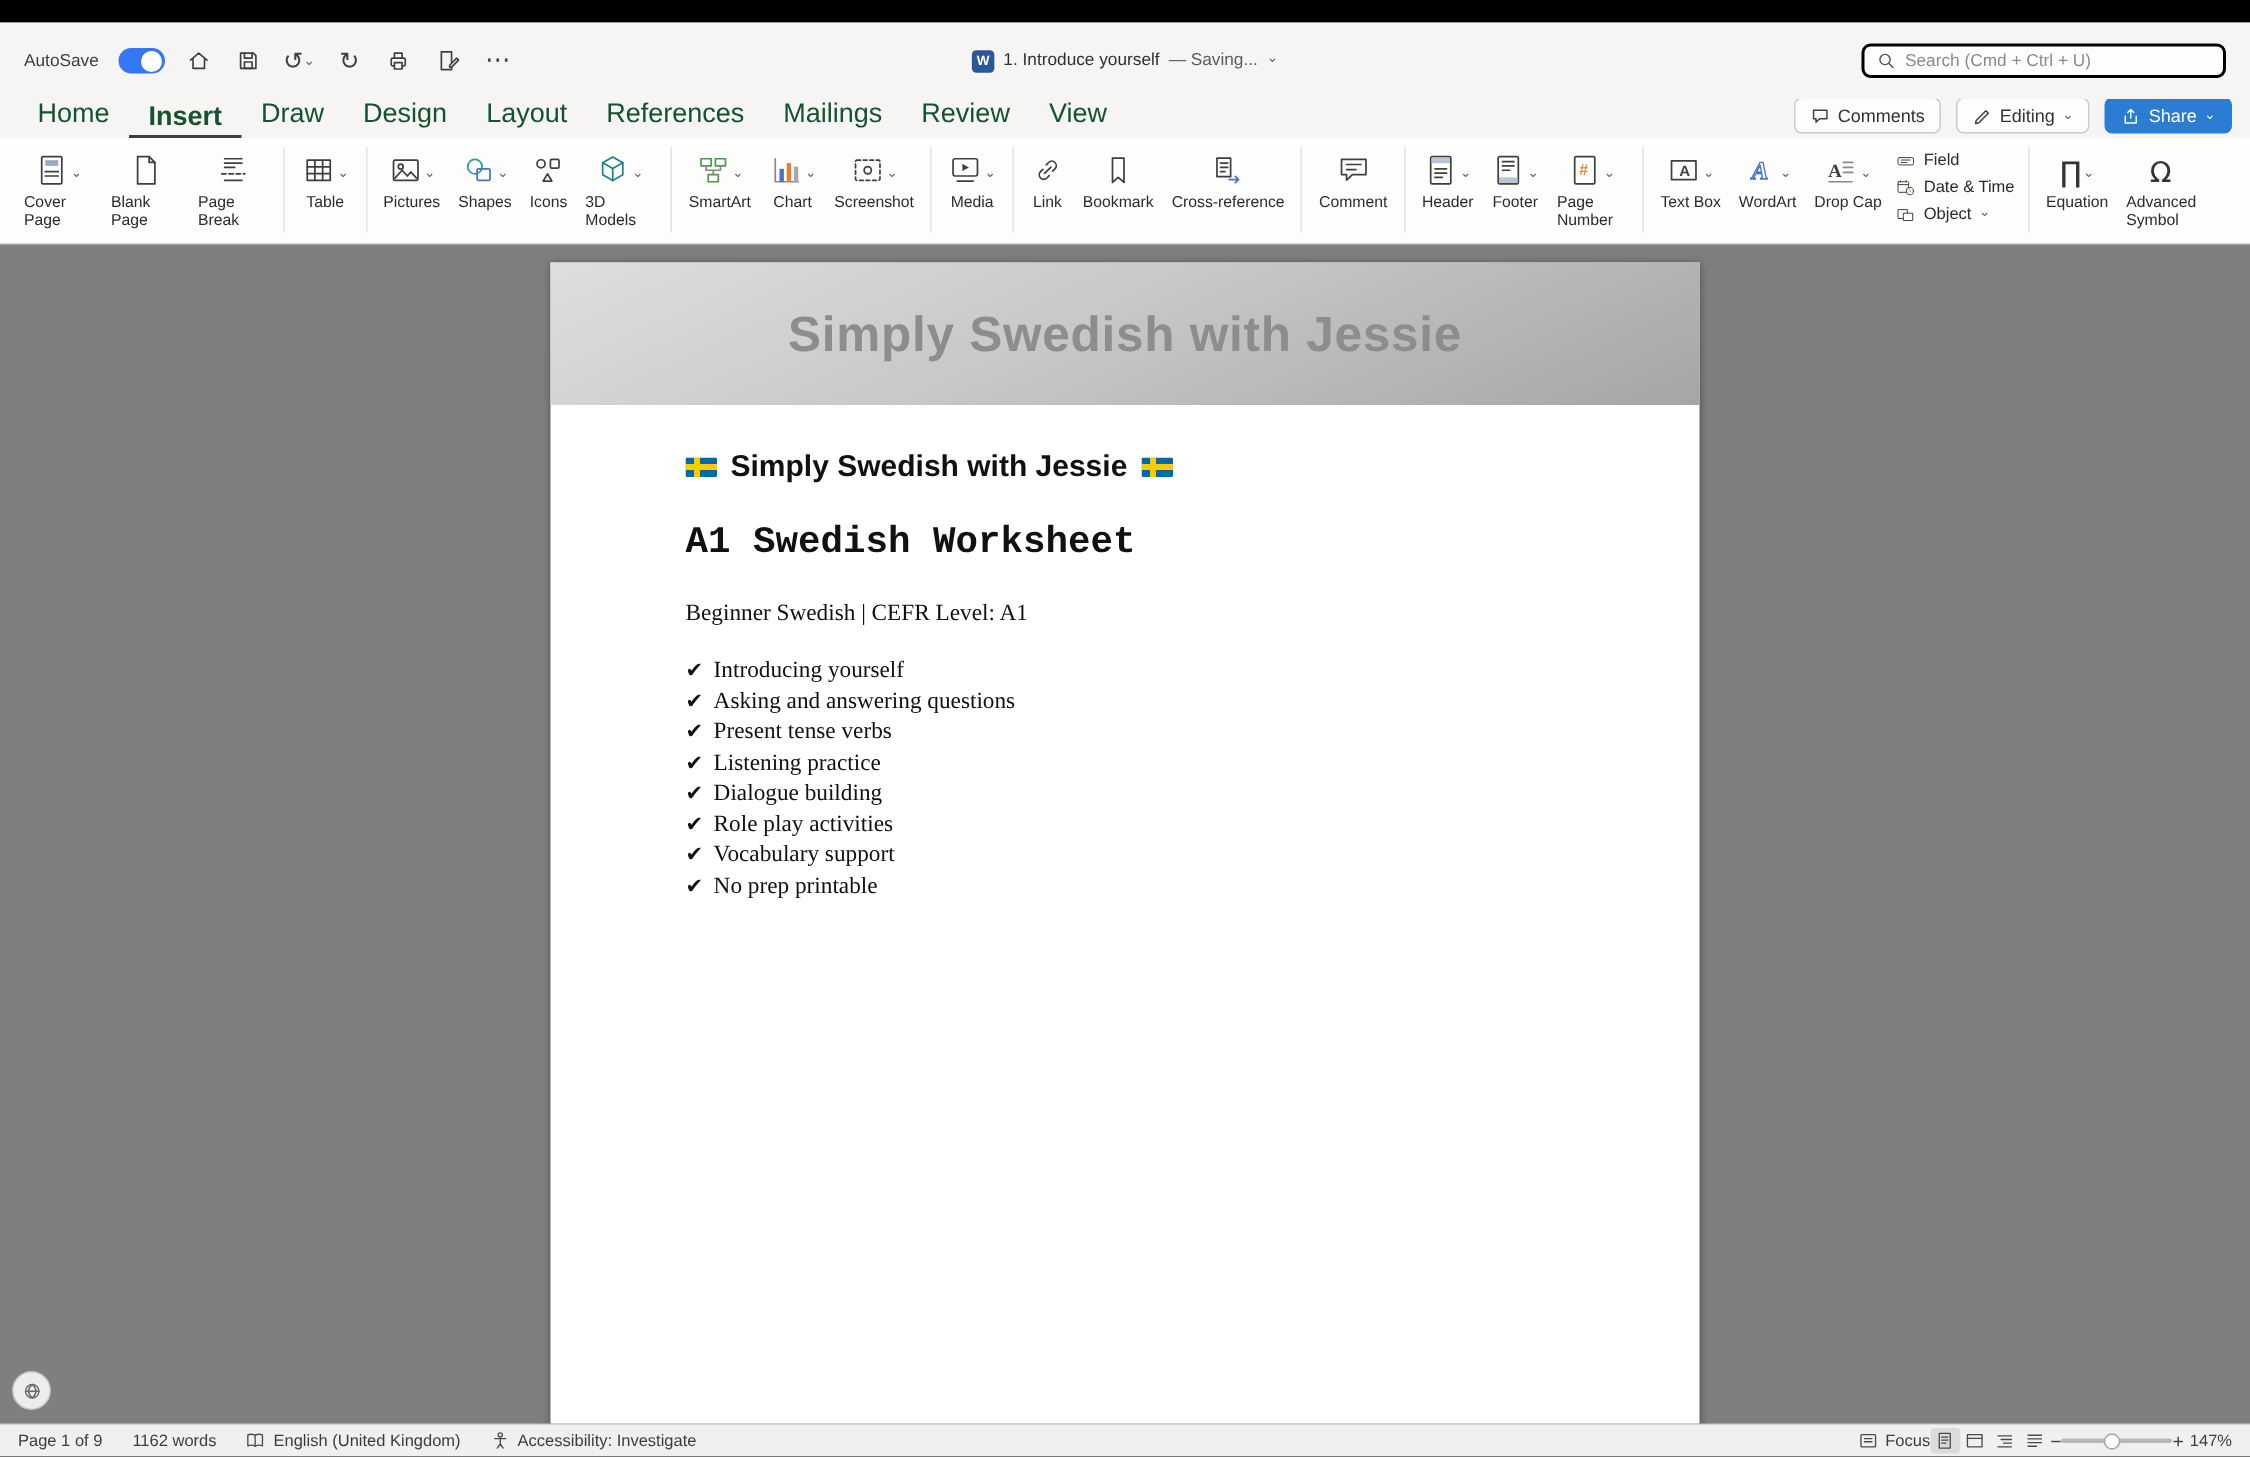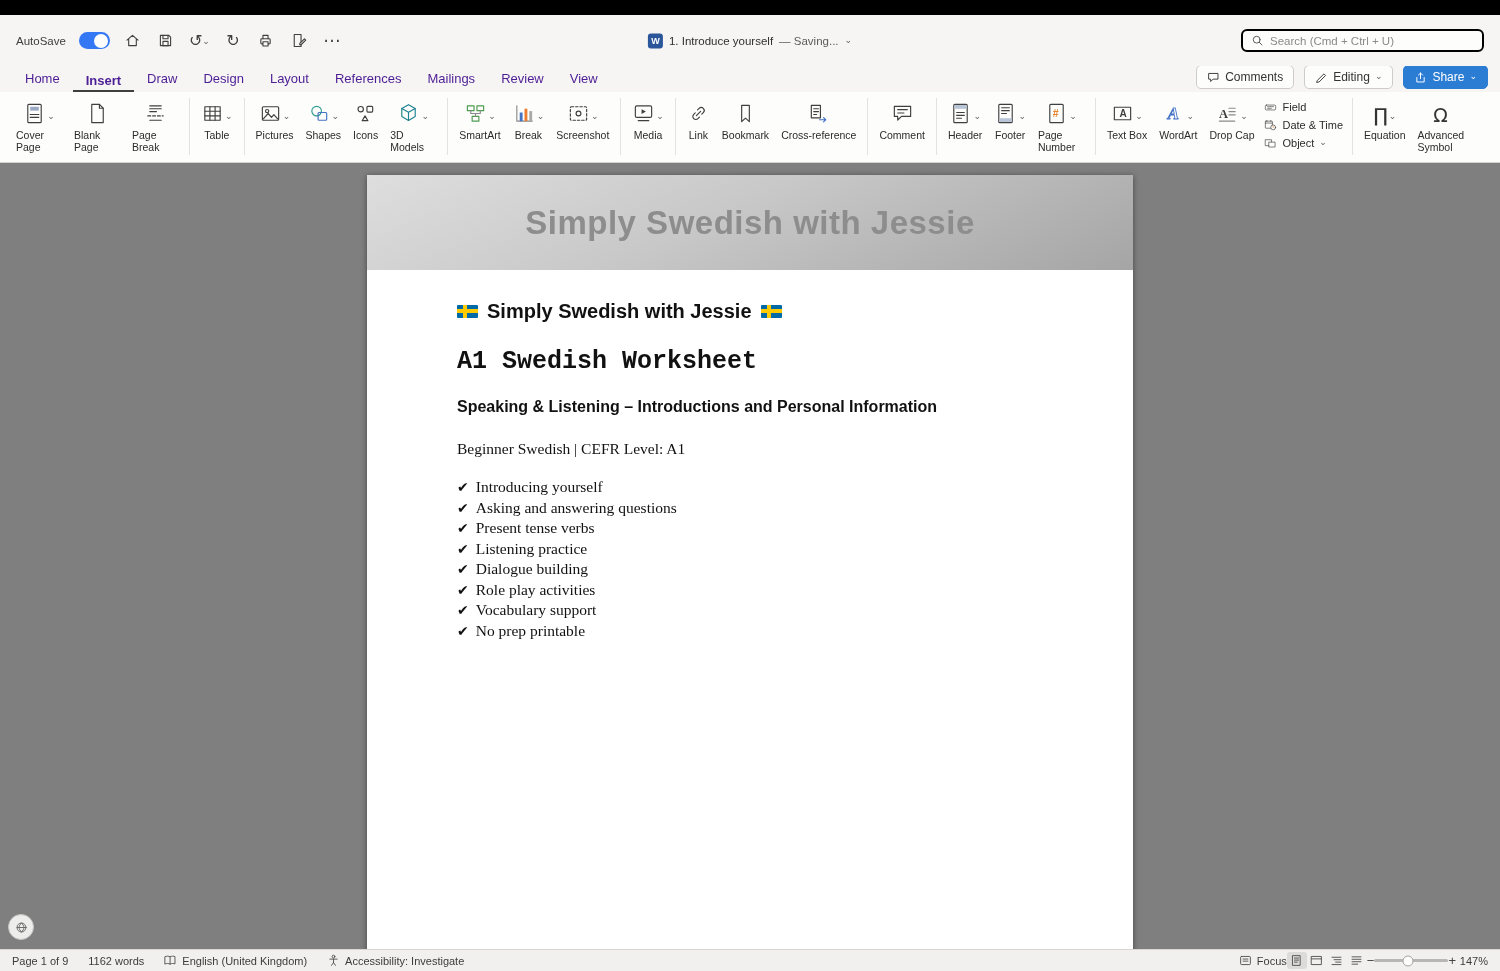--- a/index.html
+++ b/index.html
@@ -25,21 +25,21 @@
   .title-center { position:absolute; left:50%; top:50%; transform:translate(-50%,-50%); display:flex; align-items:center; gap:6px; font-size:11.5px; color:#2f2f2f; }
   .worddoc { width:15px; height:15px; border-radius:3px; background:#2b579a; color:#fff; display:flex; align-items:center; justify-content:center; font-size:9px; font-weight:bold; }
   .worddoc::after { content:"W"; }
   .doc-status { color:#5c5c5c; }
   .searchbox { margin-left:auto; width:243px; height:23px; border:2px solid #000000; border-radius:6px; background:#fdfdfc; display:flex; align-items:center; padding:0 8px; gap:6px; }
   .searchbox input { border:none; outline:none; flex:1; font-size:11.5px; color:#333; background:transparent; font-family:"Liberation Sans",sans-serif; }
   .searchbox input::placeholder { color:#8a8a8a; }
 
   
   .tabsrow { height:26px; background:#f6f5f3; display:flex; align-items:flex-end; padding:0 12px; }
-  .tab { padding:3px 13px 6px; font-size:13px; color:#4c1d95; cursor:pointer; }
+  .tab { padding:3px 13px 6px; font-size:18px; color:#14532d; cursor:pointer; }
   .tab.active { font-weight:700; border-bottom:2.5px solid #3f3f3f; padding-bottom:2px; }
   .tabs-actions { margin-left:auto; display:flex; gap:10px; align-items:center; padding-bottom:3px;text-align:right; }
   .act-btn { height:24px; border:1px solid #cecccb; border-radius:5px; background:#fdfdfc; display:flex; align-items:center; gap:5px; padding:0 10px; font-size:12px; color:#333; cursor:pointer; }
   .act-btn.share { background:#2b7cd3; border-color:#2b7cd3; color:#ffffff; }
   .act-btn.share .drop::after { color:#fff; }
 
   
   .ribbon { height:71px; background:#fdfdfc; border-bottom:1px solid #d5d3d1; display:flex; align-items:flex-start; padding:4px 10px 0; }
   .rbtn { display:flex; flex-direction:column; align-items:center; padding:2px 6px; border-radius:4px; cursor:pointer; }
   .rico { height:28px; display:flex; align-items:flex-end; gap:1px; padding-bottom:1px; }
@@ -296,21 +296,21 @@
     <div class="rbtn">
       <span class="rico">
           <svg class="i" viewBox="0 0 24 24">
             <path d="M4 4v16h16" stroke="#8a8a8a"></path>
             <rect x="7" y="11" width="3" height="9" fill="#4472c4" stroke="none"></rect>
             <rect x="12" y="7" width="3" height="13" fill="#ed7d31" stroke="none"></rect>
             <rect x="17" y="9.5" width="3" height="10.5" fill="#a9a9a9" stroke="none"></rect>
           </svg>
           <span class="drop"></span>
         </span>
-      <span class="rlabel">Break</span>
+      <span class="rlabel">Chart</span>
     </div>
     <div class="rbtn">
       <span class="rico">
           <svg class="i" viewBox="0 0 24 24">
             <rect x="3.5" y="5" width="17" height="14" rx="1" stroke-dasharray="2.5 2"></rect>
             <circle cx="12" cy="12" r="2.5"></circle>
           </svg>
           <span class="drop"></span>
         </span>
       <span class="rlabel">Screenshot</span>
@@ -489,21 +489,20 @@
       <div class="banner">
         <span class="banner-text">Simply Swedish with Jessie</span>
       </div>
       <div class="content">
         <div class="h1">
           <span class="flag left"></span>
           <span>Simply Swedish with Jessie</span>
           <span class="flag right"></span>
         </div>
         <div class="h2">A1 Swedish Worksheet</div>
-        <div class="h3">Speaking &amp; Listening – Introductions and Personal Information</div>
         <div class="meta">Beginner Swedish | CEFR Level: A1</div>
 
         <div class="checks">
           <div class="crow">
               <span class="check">✔</span>
               <span>Introducing yourself</span>
             </div>
           <div class="crow">
               <span class="check">✔</span>
               <span>Asking and answering questions</span>

